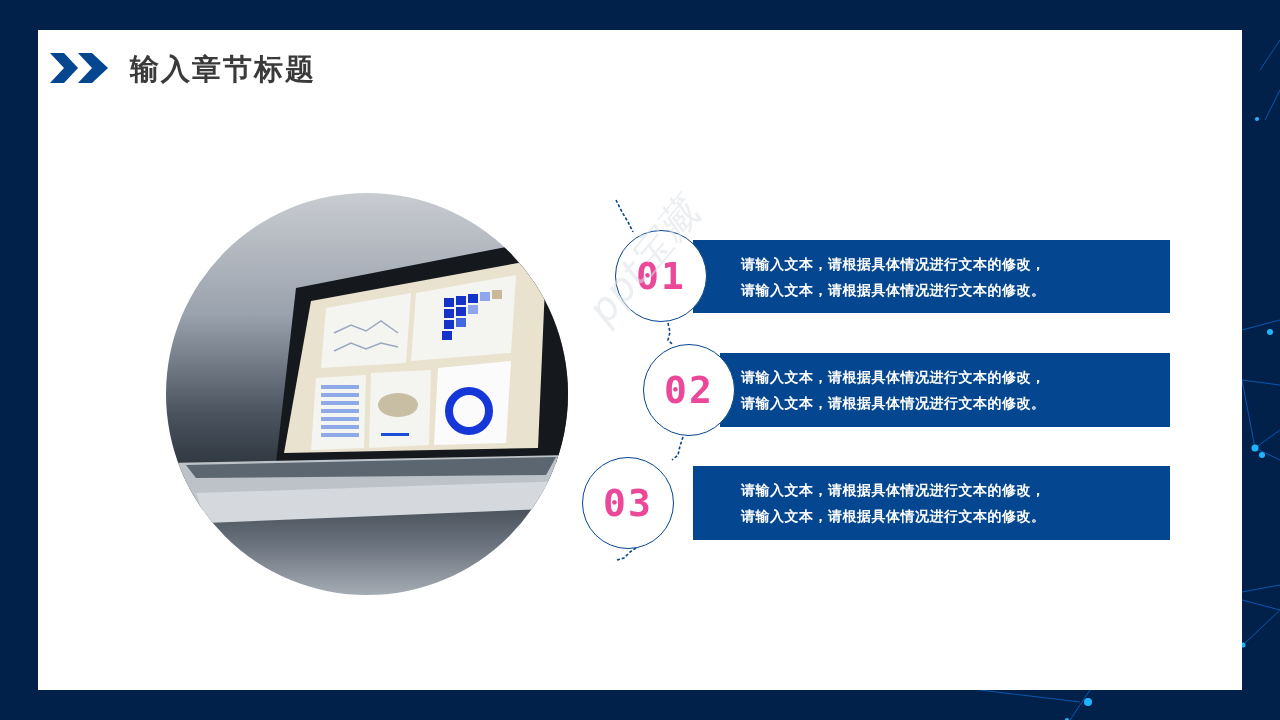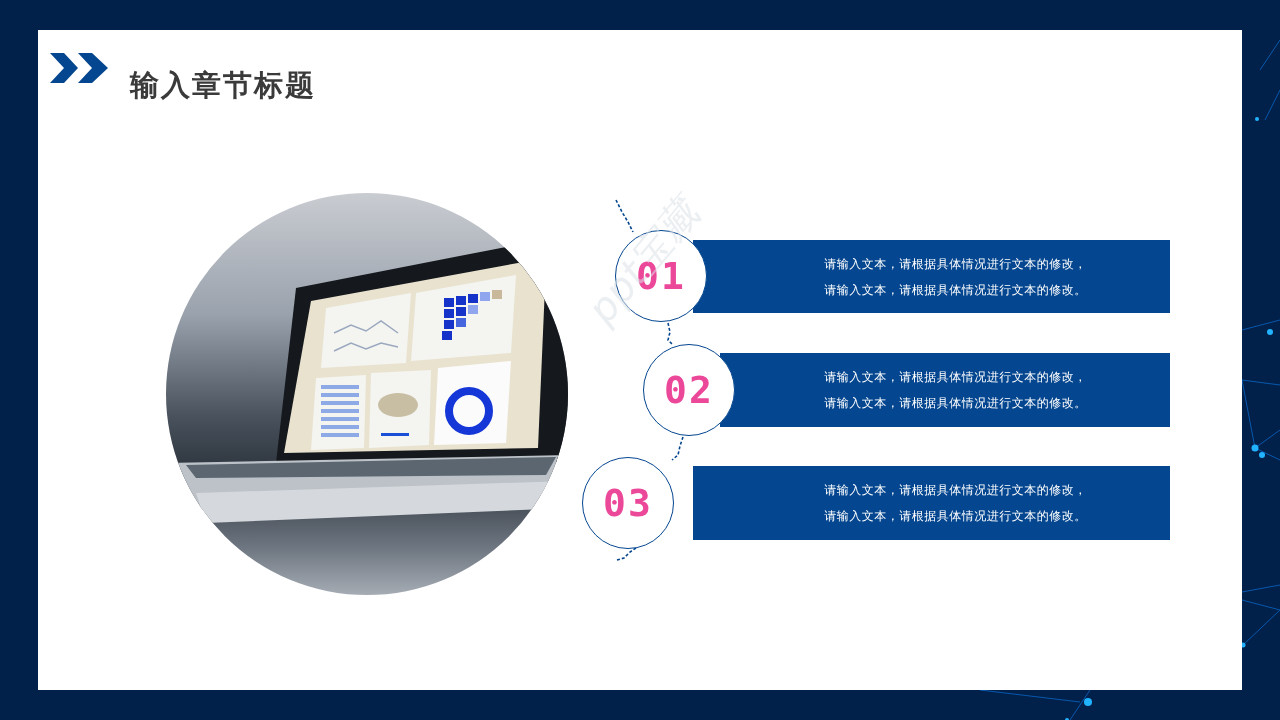--- a/index.html
+++ b/index.html
@@ -10,32 +10,32 @@
   }
   .bg-net { position: absolute; inset: 0; }
   .panel {
     position: absolute; left: 38px; top: 30px; width: 1204px; height: 660px;
     background: #ffffff;
   }
   .title-wrap { position: absolute; left: 50px; top: 48px; height: 40px; display: flex; align-items: center; }
   .chevrons { width: 60px; height: 30px; }
   .title {
     position: absolute; left: 80px; top: 2px; white-space: nowrap;
-    font-size: 29px; font-weight: bold; color: #3a3a3a; letter-spacing: 2px; margin-top: 16px;
+    font-size: 29px; font-weight: bold; color: #3a3a3a; letter-spacing: 2px;
   }
   .photo {
     position: absolute; left: 166px; top: 193px; width: 402px; height: 402px;
     border-radius: 50%; overflow: hidden;
     background: linear-gradient(180deg, #c9ccd1 0%, #9aa2ad 30%, #4a535e 55%, #2c333c 70%, #6d7580 88%, #a5acb4 100%);
   }
   .connector { position: absolute; left: 0; top: 0; width: 1280px; height: 720px; pointer-events: none; }
   .bar {
     position: absolute; background: #04468f; color: #ffffff;
-    font-size: 12px; font-weight: normal; line-height: 26px;
-    display: flex; flex-direction: column; justify-content: center; text-align: center;
+    font-size: 14px; font-weight: bold; line-height: 26px;
+    display: flex; flex-direction: column; justify-content: center;
   }
   .bar .line { white-space: nowrap; letter-spacing: 0.5px; }
   .num-circle {
     position: absolute; width: 92px; height: 92px; border-radius: 50%;
     background: #ffffff; border: 1.5px solid #04468f; box-sizing: border-box;
     display: flex; align-items: center; justify-content: center;
     color: #ec4899; font-size: 38px; font-weight: bold; letter-spacing: 2px;
     font-family: "DejaVu Sans Mono", "Liberation Mono", monospace;
   }
   .watermark {

